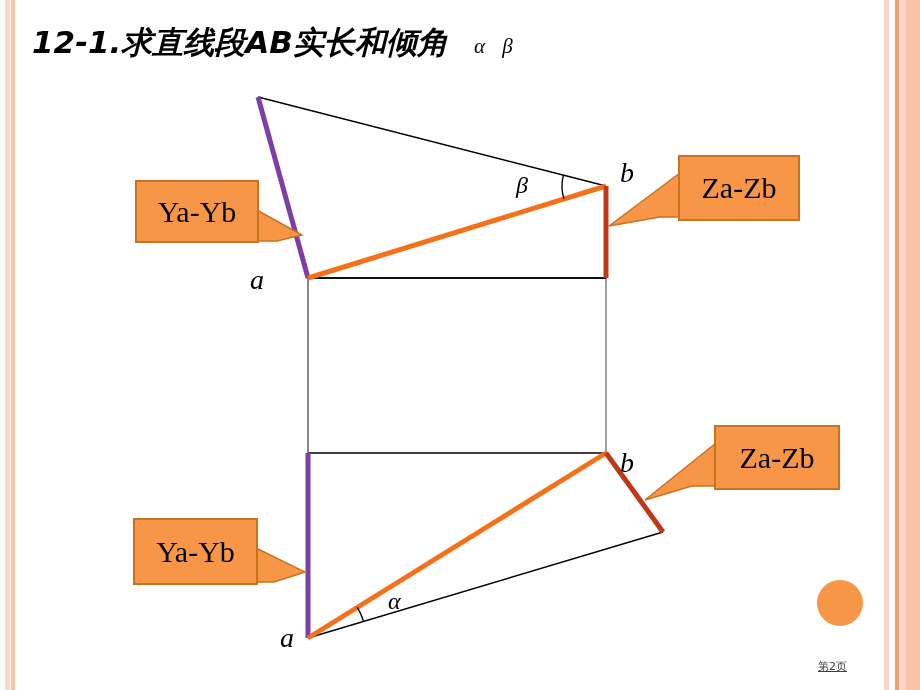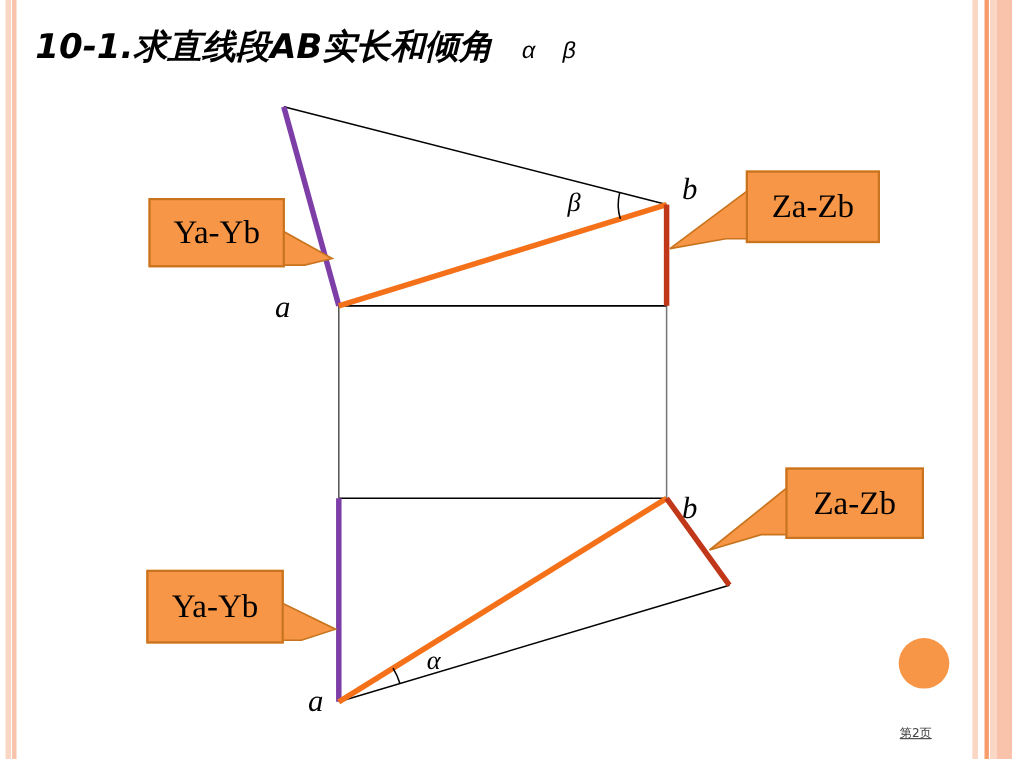--- a/index.html
+++ b/index.html
@@ -27,21 +27,21 @@
     top: 22px;
     font-family: "DejaVu Sans", sans-serif;
     font-weight: bold;
     font-size: 31px;
     color: #000000;
     letter-spacing: 0px;
     white-space: nowrap;
     font-style: italic;
   }
   #title .greek {
-    font-family: Liberation Mono, monospace;
+    font-family: Liberation Serif, serif;
     font-style: italic;
     font-weight: normal;
     font-size: 21px;
     padding-left: 26px;
     letter-spacing: 6px;
   }
   #canvas {
     position: absolute;
     left: 0;
     top: 0;
@@ -97,21 +97,21 @@
       <div class="stripe" style="left: 11px; width: 4px; background: rgb(249, 195, 171);"></div>
     </div>
   <div id="right-stripes">
       <div class="stripe" style="left: 884px; width: 5px; background: rgb(250, 214, 196);"></div>
       <div class="stripe" style="left: 895px; width: 4px; background: rgb(247, 156, 106);"></div>
       <div class="stripe" style="left: 900px; width: 6px; background: rgb(250, 214, 196);"></div>
       <div class="stripe" style="left: 906px; width: 14px; background: rgb(249, 195, 171);"></div>
     </div>
 
   <div id="title">
-    <span>10-1.求直线段AB实长和倾角</span><span class="greek">α β</span>
+    <span>12-1.求直线段AB实长和倾角</span><span class="greek">α β</span>
   </div>
 
   <svg id="canvas" width="920" height="690">
     <g id="g-frame">
         <line x1="308" y1="278" x2="606" y2="278" stroke="#000000" stroke-width="1.4" stroke-linecap="butt"></line>
         <line x1="308" y1="453" x2="606" y2="453" stroke="#000000" stroke-width="1.4" stroke-linecap="butt"></line>
         <line x1="308" y1="278" x2="308" y2="453" stroke="#555555" stroke-width="1.4" stroke-linecap="butt"></line>
         <line x1="606" y1="278" x2="606" y2="453" stroke="#777777" stroke-width="1.4" stroke-linecap="butt"></line>
       </g>
     <g id="g-upper">

